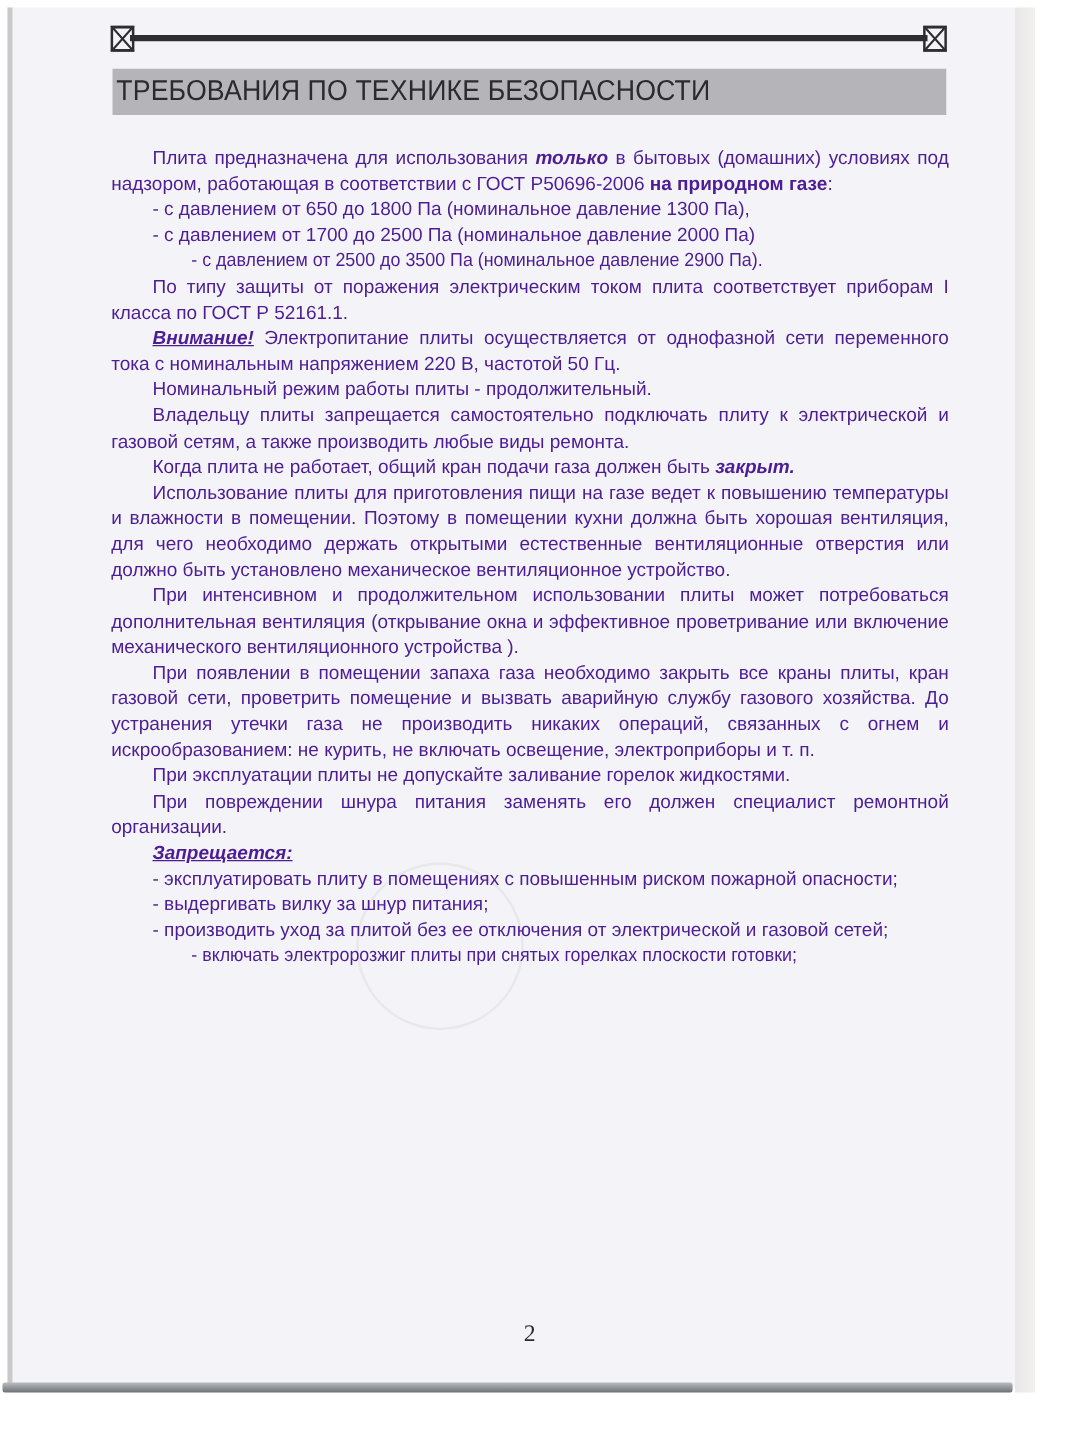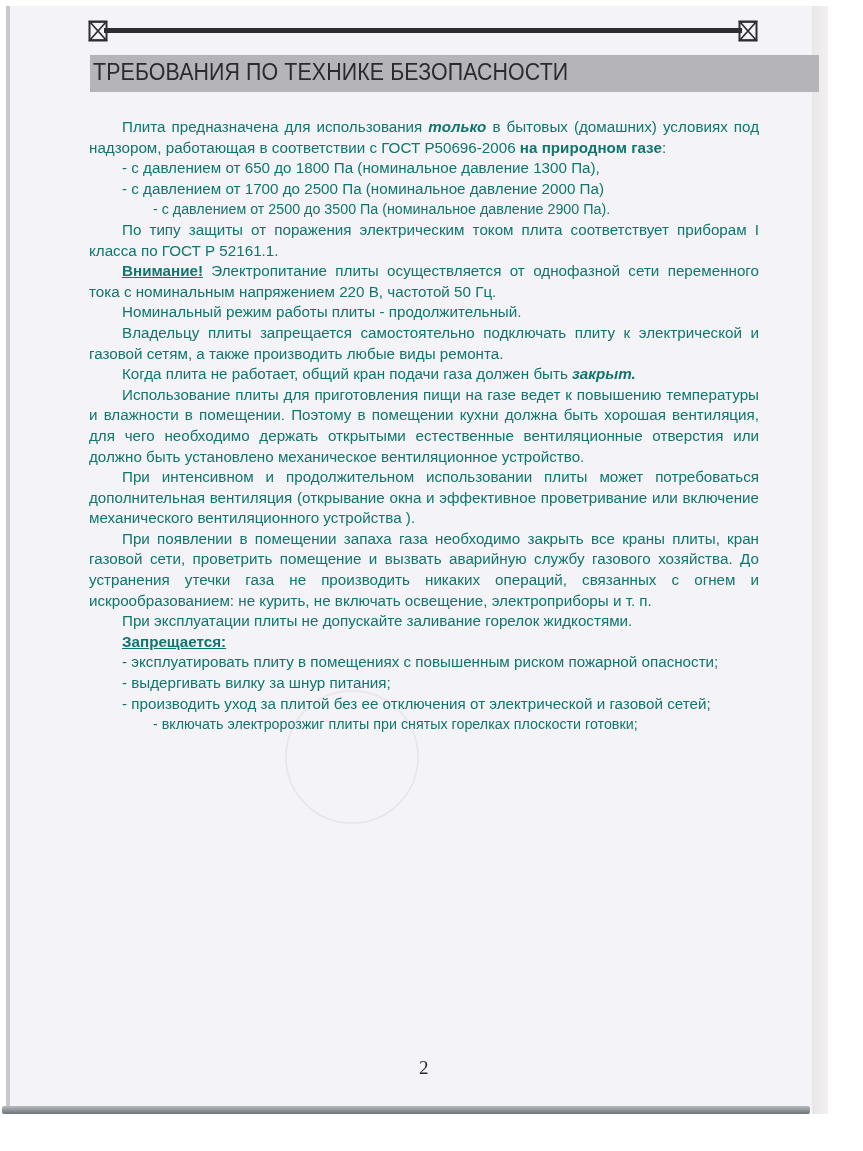--- a/index.html
+++ b/index.html
@@ -61,21 +61,21 @@
       height: 22px;
     }
     .top-rule .glyph.left { left: 0; }
     .top-rule .glyph.right { right: 0; }
 
     
     .heading-band {
       position: absolute;
       left: 90px;
       top: 55px;
-      width: 729px;
+      width: 667px;
       height: 37px;
       background: #b5b5b9;
     }
     .heading-text {
       position: absolute;
       left: 3px;
       top: 4px;
       font-family: "Liberation Sans", sans-serif;
       font-size: 23px;
       color: #2b2b2f;
@@ -87,32 +87,32 @@
 
     
     .body {
       position: absolute;
       left: 89px;
       top: 117px;
       width: 670px;
       font-family: "Liberation Sans", sans-serif;
       font-size: 15.2px;
       line-height: 20.6px;
-      color: #0f766e;
+      color: #4c1d95;
     }
     .body p {
       margin: 0;
       text-align: justify;
       text-align-last: left;
     }
     .body .ind { text-indent: 33px; }
     .body .ind2 { text-indent: 30px; }
     .b { font-weight: bold; }
     .bi { font-weight: bold; font-style: italic; }
-    .biu { font-weight: bold; text-decoration: underline; }
+    .biu { font-weight: bold; font-style: italic; text-decoration: underline; }
     .cond { display: inline-block; transform: scaleX(0.94); transform-origin: left center; white-space: nowrap; }
 
     .page-number {
       position: absolute;
       left: 419px;
       top: 1057px;
       font-family: "Liberation Serif", serif;
       font-size: 19px;
       color: #2b2b2f;
     }
@@ -161,20 +161,21 @@
   <p class="ind"><span class="cond">- с давлением от 2500 до  3500 Па (номинальное давление 2900 Па).</span></p>
   <p class="ind">По типу защиты от поражения электрическим током плита соответствует приборам I класса по ГОСТ Р 52161.1.</p>
   <p class="ind"><span class="biu">Внимание!</span><span> Электропитание плиты осуществляется от однофазной сети переменного тока с номинальным напряжением 220 В, частотой 50 Гц.</span></p>
   <p class="ind">Номинальный режим работы плиты - продолжительный.</p>
   <p class="ind">Владельцу плиты запрещается самостоятельно подключать плиту к электрической и газовой сетям, а также производить любые виды ремонта.</p>
   <p class="ind"><span>Когда плита не работает, общий кран подачи газа должен быть </span><span class="bi">закрыт.</span></p>
   <p class="ind">Использование плиты для приготовления пищи на газе ведет к повышению температуры и влажности в помещении. Поэтому в помещении кухни должна быть хорошая вентиляция, для чего необходимо держать открытыми естественные вентиляционные отверстия  или должно быть установлено механическое вентиляционное устройство.</p>
   <p class="ind">При интенсивном и продолжительном   использовании плиты может потребоваться дополнительная  вентиляция (открывание окна и эффективное проветривание или включение механического вентиляционного устройства ).</p>
   <p class="ind">При появлении в помещении запаха газа необходимо закрыть все краны плиты, кран газовой сети, проветрить помещение и вызвать аварийную службу газового хозяйства. До устранения утечки газа не производить никаких операций, связанных с огнем  и  искрообразованием: не курить, не включать освещение, электроприборы и т. п.</p>
   <p class="ind">При эксплуатации плиты не допускайте заливание горелок жидкостями.</p>
+  <p class="ind">При повреждении шнура питания заменять его должен специалист ремонтной организации.</p>
   <p class="ind"><span class="biu">Запрещается:</span></p>
   <p class="ind">- эксплуатировать плиту в помещениях с повышенным риском пожарной опасности;</p>
   <p class="ind">- выдергивать вилку за шнур питания;</p>
   <p class="ind">- производить уход за плитой без ее отключения от электрической и газовой сетей;</p>
   <p class="ind"><span class="cond">- включать электророзжиг плиты при снятых горелках плоскости готовки;</span></p>
 </div>
 
 <div class="page-number">2</div>
 
 </body></html>

